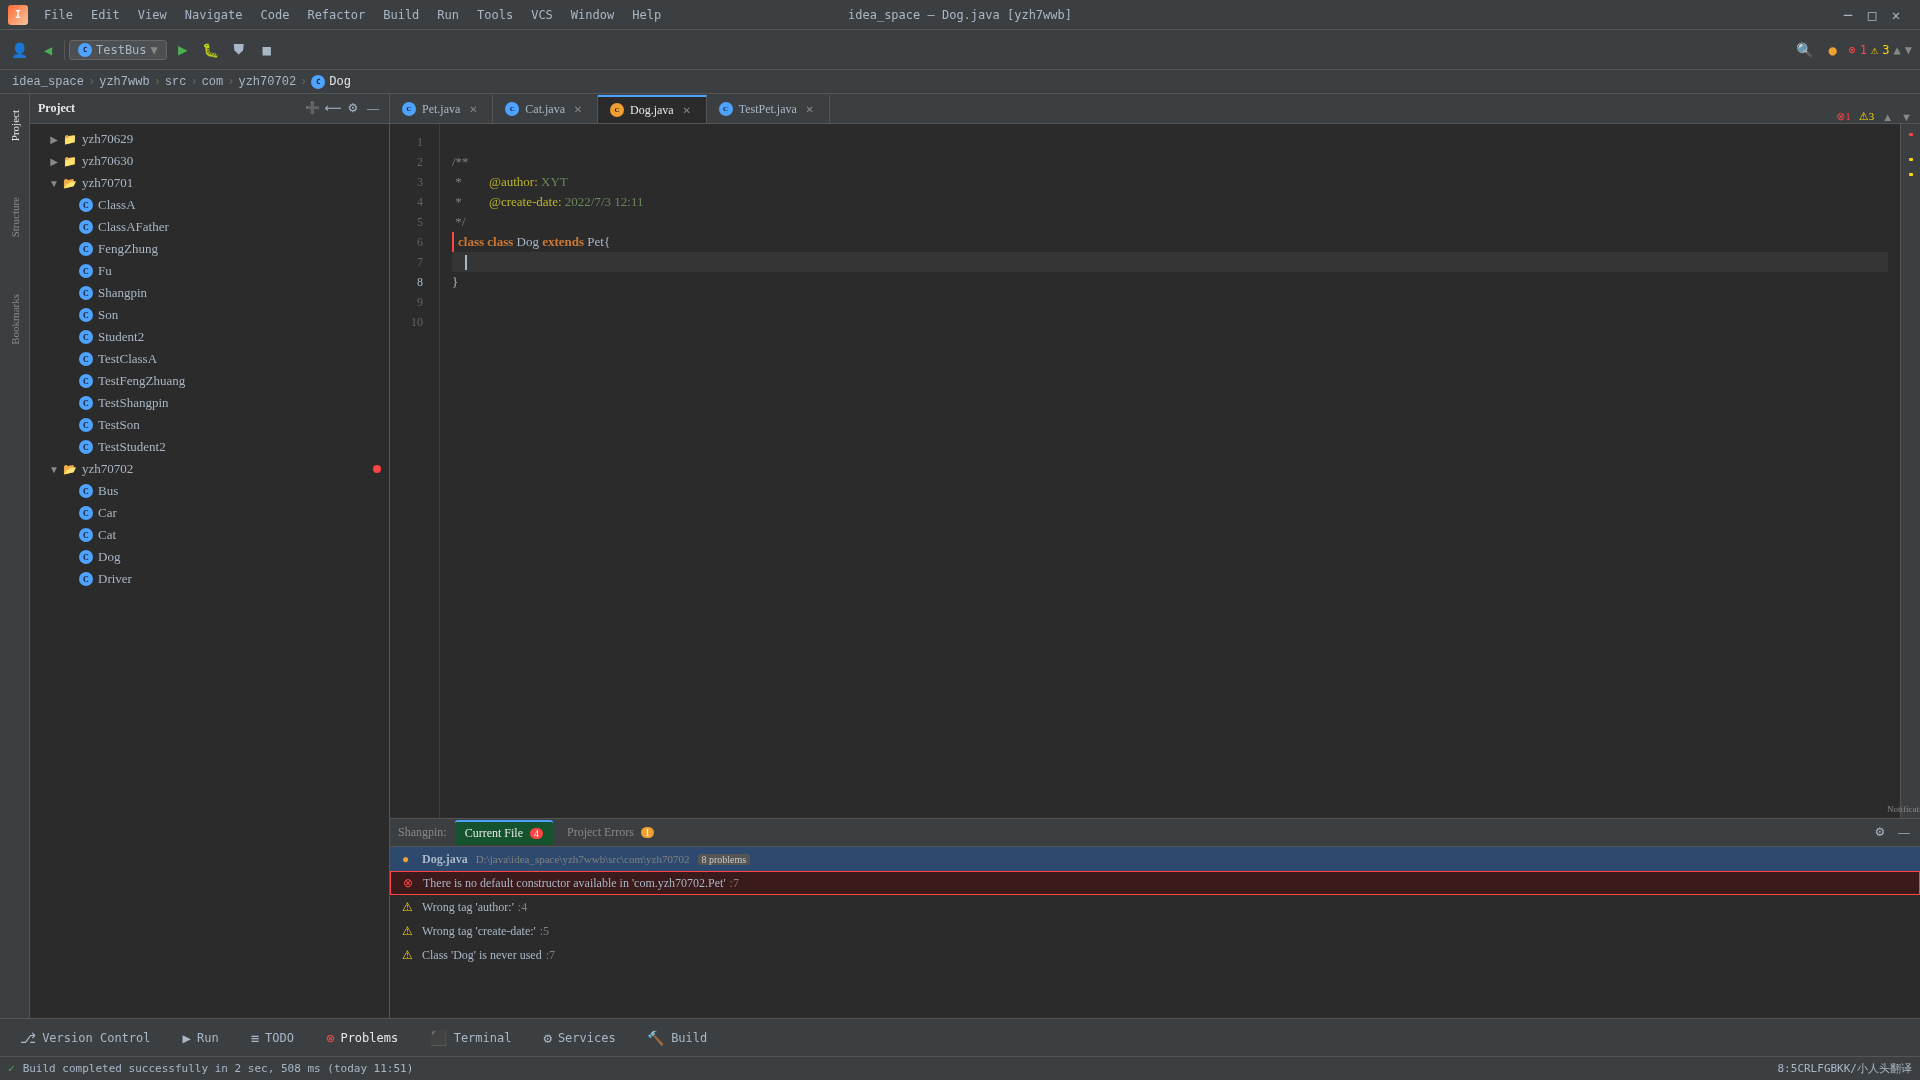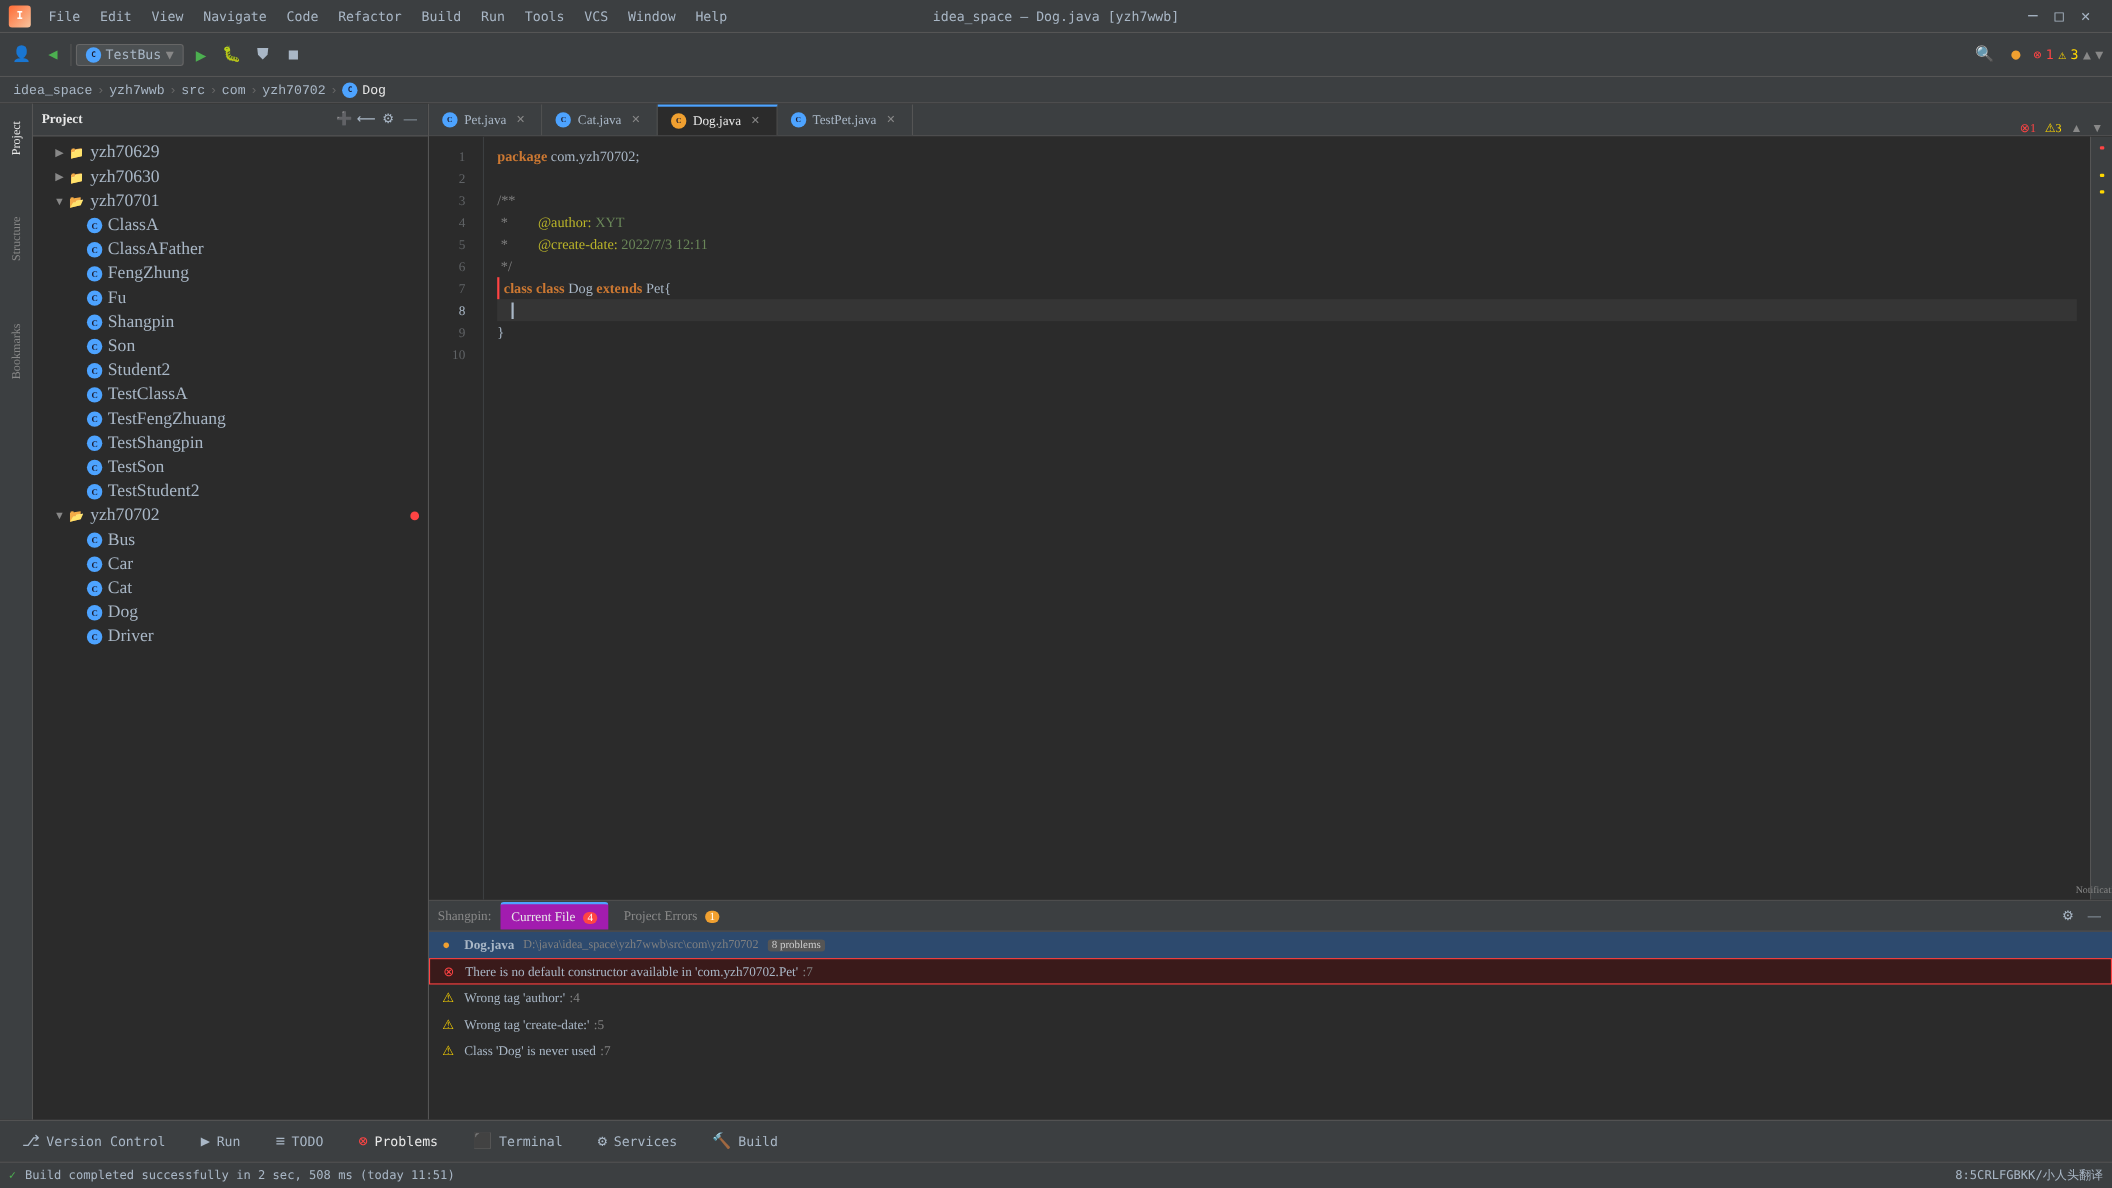--- a/index.html
+++ b/index.html
@@ -222,21 +222,21 @@
     .folder-icon { color: #d4a843; }
     .class-icon {
       width: 14px; height: 14px;
       background: #4da3ff;
       border-radius: 50%;
       display: flex; align-items: center; justify-content: center;
       font-size: 8px;
       font-weight: bold;
       color: #1a1a2e;
     }
-    .tree-label { color: #a9b7c6; font-size: 16px; }
+    .tree-label { color: #a9b7c6; font-size: 13px; }
     .tree-red-mark {
       margin-left: auto;
       width: 8px; height: 8px;
       background: #ff4444;
       border-radius: 50%;
     }
 
     
     .editor-area {
       flex: 1;
@@ -374,21 +374,21 @@
       gap: 4px;
     }
     .bottom-tab {
       padding: 4px 10px;
       font-size: 12px;
       color: #888;
       cursor: pointer;
       border-radius: 3px 3px 0 0;
     }
     .bottom-tab.active {
-      background: #a21caf;
+      background: #14532d;
       color: #e8e8e8;
       border-top: 2px solid #4da3ff;
     }
     .bottom-tab .badge {
       background: #ff4444;
       color: white;
       font-size: 10px;
       border-radius: 8px;
       padding: 0 4px;
       margin-left: 4px;
@@ -765,23 +765,20 @@
         <div class="line-number">4</div>
         <div class="line-number">5</div>
         <div class="line-number">6</div>
         <div class="line-number">7</div>
         <div class="line-number" style="color:#a9b7c6;">8</div>
         <div class="line-number">9</div>
         <div class="line-number">10</div>
       </div>
       <div class="code-content">
 
-        <div class="code-line">
-          <span class="kw">package</span><span> com.yzh70702;</span>
-        </div>
 
         <div class="code-line"></div>
 
         <div class="code-line">
           <span class="comment">/**</span>
         </div>
 
         <div class="code-line">
           <span class="comment">&nbsp;* </span><span class="javadoc-tag">@author:</span><span class="javadoc-val"> XYT</span>
         </div>

